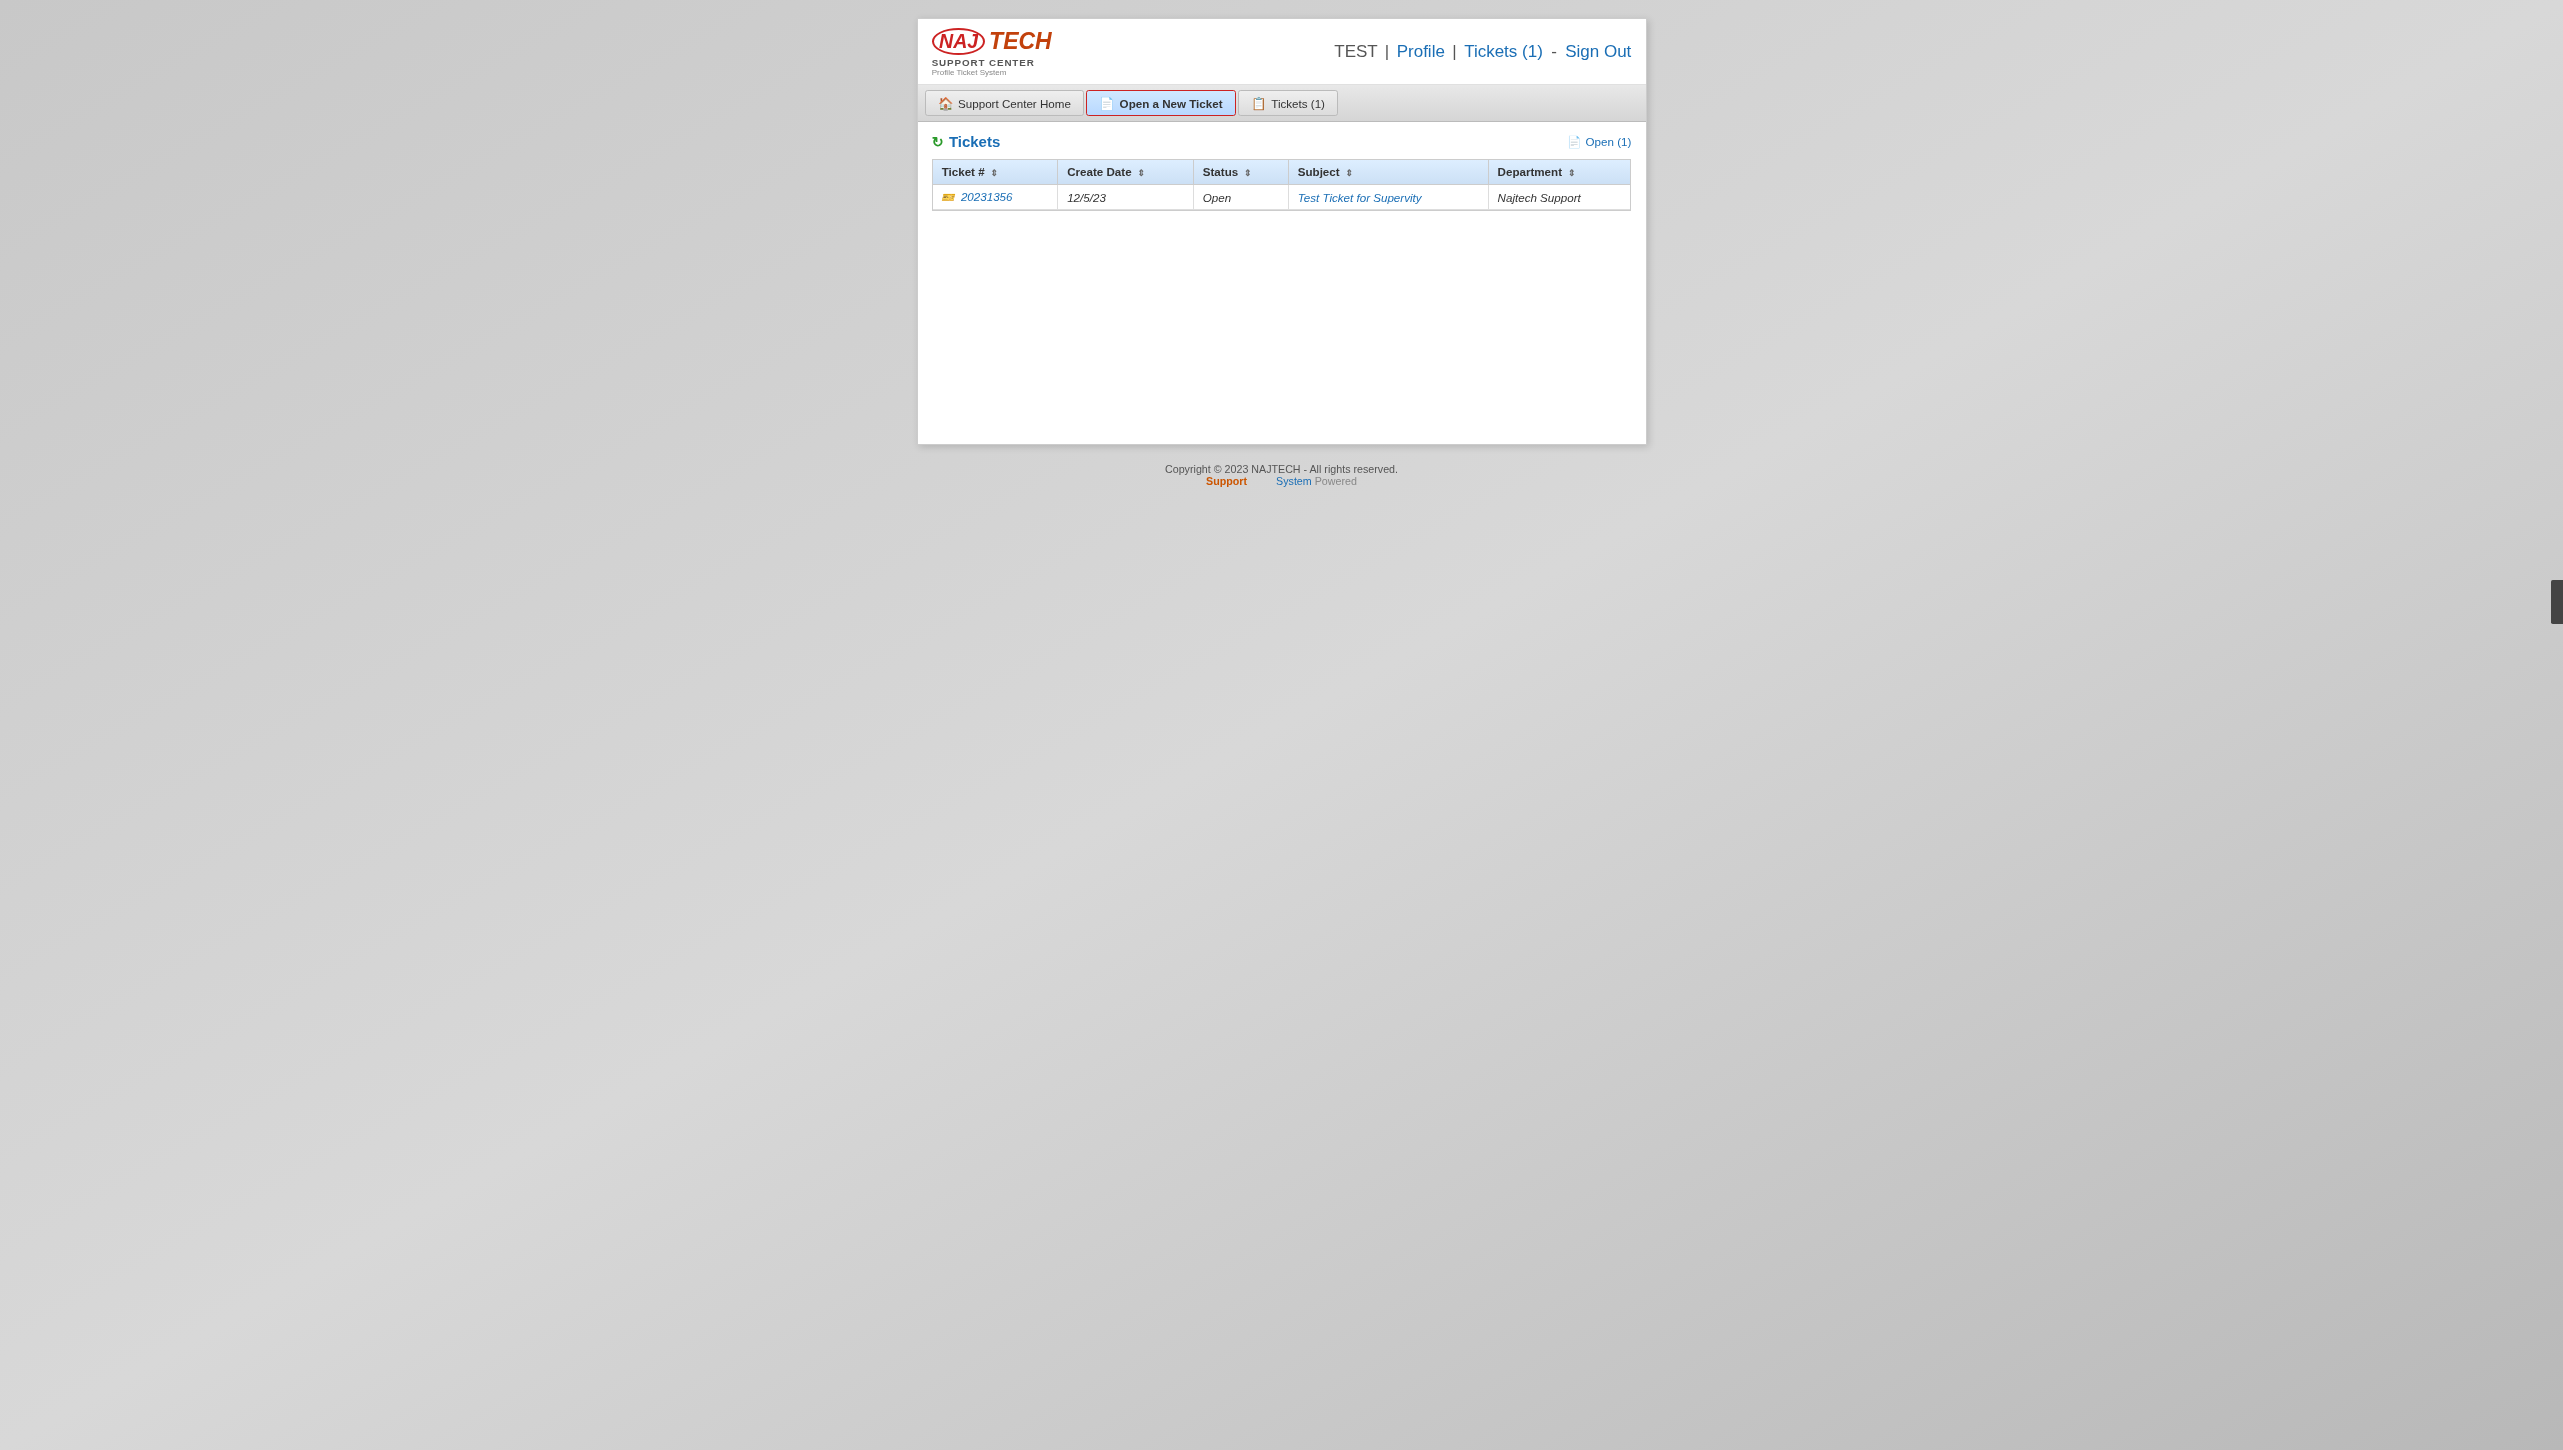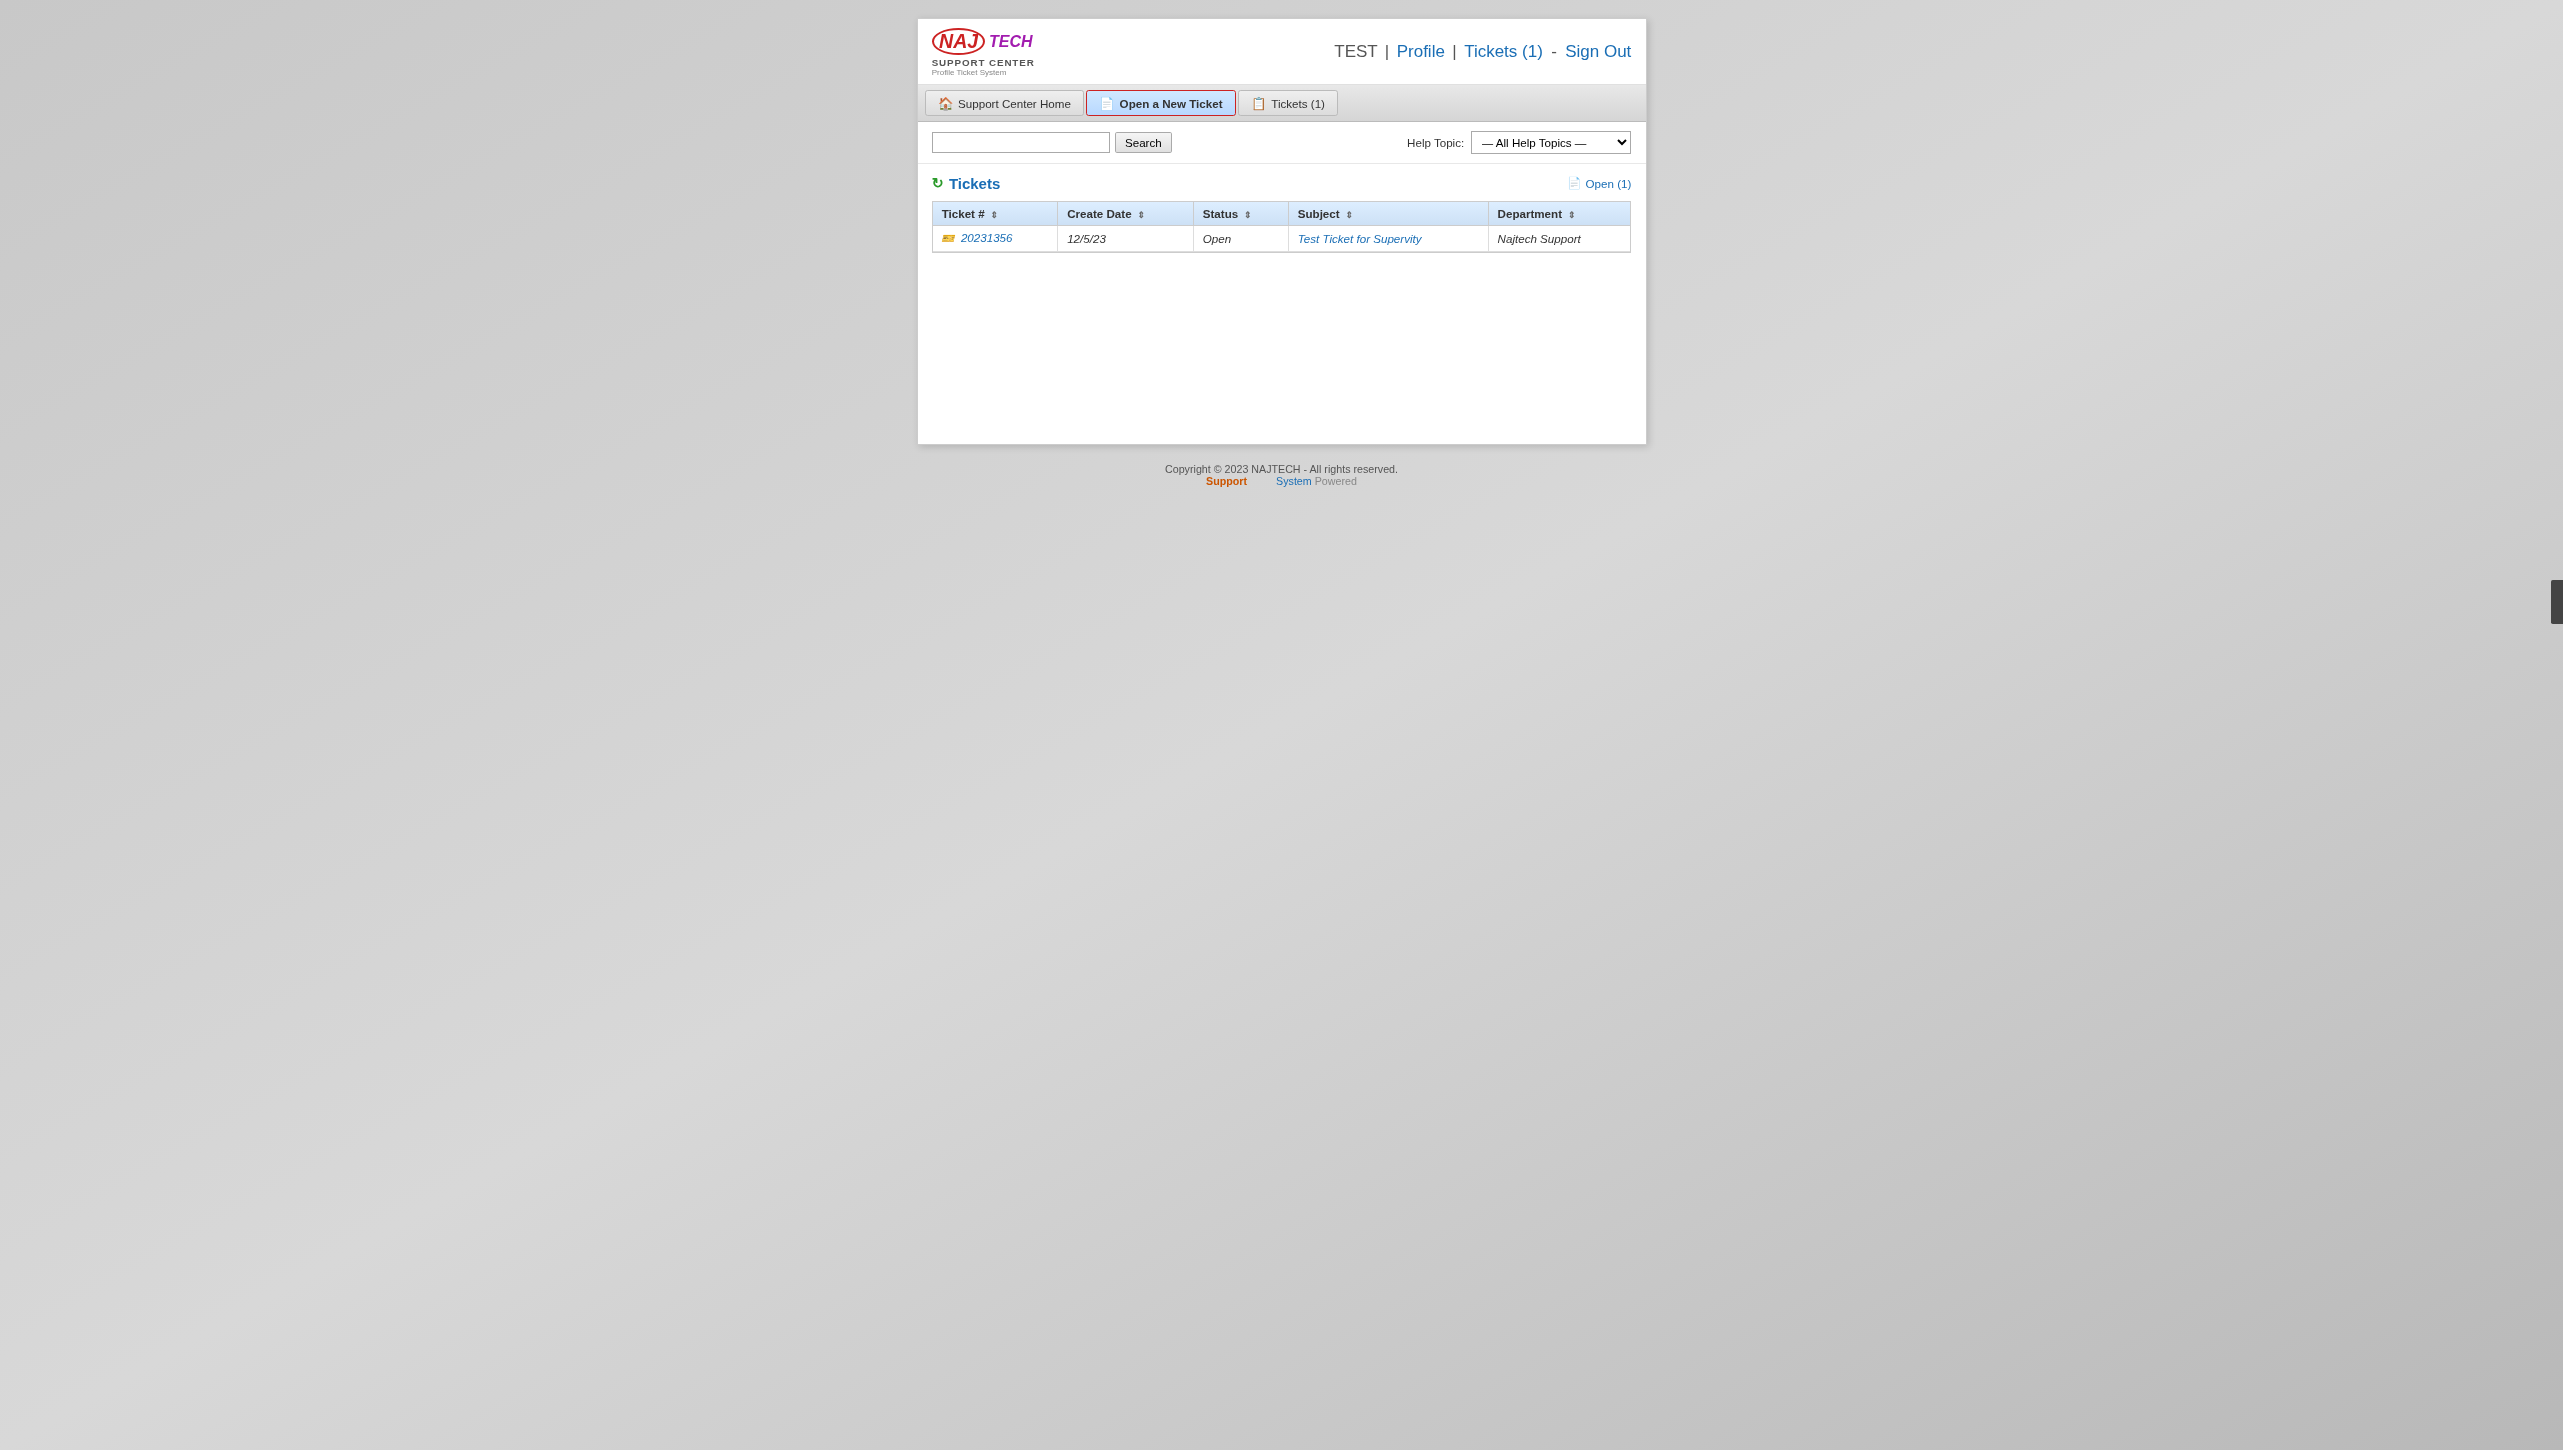--- a/index.html
+++ b/index.html
@@ -46,23 +46,23 @@
       font-size: 19.6px;
       font-weight: bold;
       color: #cc2222;
       border: 2.2px solid #cc2222;
       border-radius: 50%;
       padding: 1.8px 5.3px;
       line-height: 1;
       font-style: italic;
     }
     .logo-tech {
-      font-size: 16px;
-      font-weight: bold;
-      color: #a21caf;
+      font-size: 23px;
+      font-weight: bold;
+      color: #c2410c;
       font-style: italic;
     }
     .logo-support {
       font-size: 9.8px;
       font-weight: bold;
       color: #555;
       margin-top: 1.8px;
       letter-spacing: 0.9px;
     }
     .logo-subtitle {
@@ -298,32 +298,20 @@
       <a class="nav-item active" href="#">
         <span class="nav-icon">📄</span>
         <span>Open a New Ticket</span>
       </a>
       <a class="nav-item" href="#">
         <span class="nav-icon">📋</span>
         <span>Tickets (1)</span>
       </a>
     </div>
 
-    <div class="search-bar">
-      <div class="search-left">
-        <input class="search-input" type="text" placeholder="" style="">
-        <button class="search-btn">Search</button>
-      </div>
-      <div class="search-right">
-        <span>Help Topic:</span>
-        <select class="help-select">
-          <option>— All Help Topics —</option>
-        </select>
-      </div>
-    </div>
 
     <div class="content-area">
 
       <div class="tickets-heading">
         <div class="tickets-title">
           <span class="refresh-icon">↻</span>
           <span>Tickets</span>
         </div>
         <a href="#" class="open-link">
           <span>📄</span>

